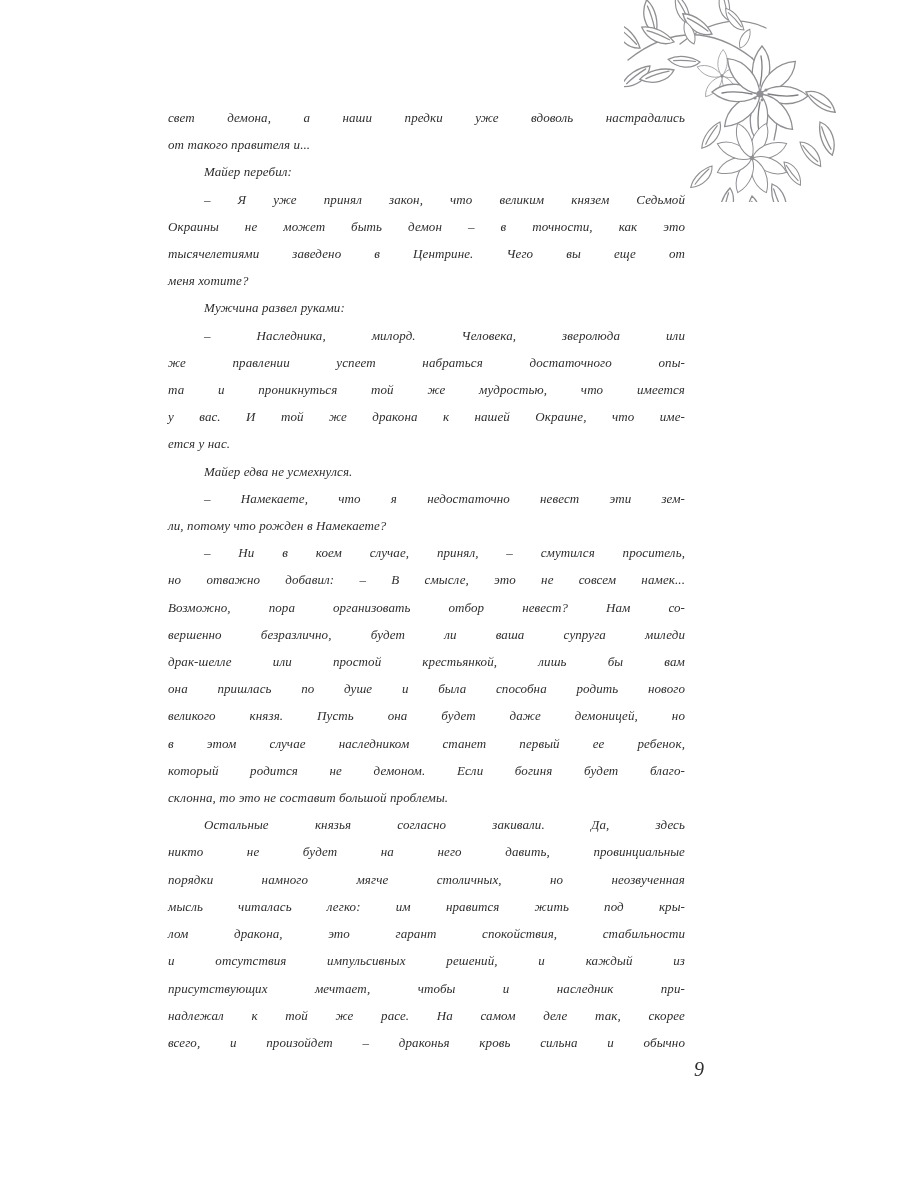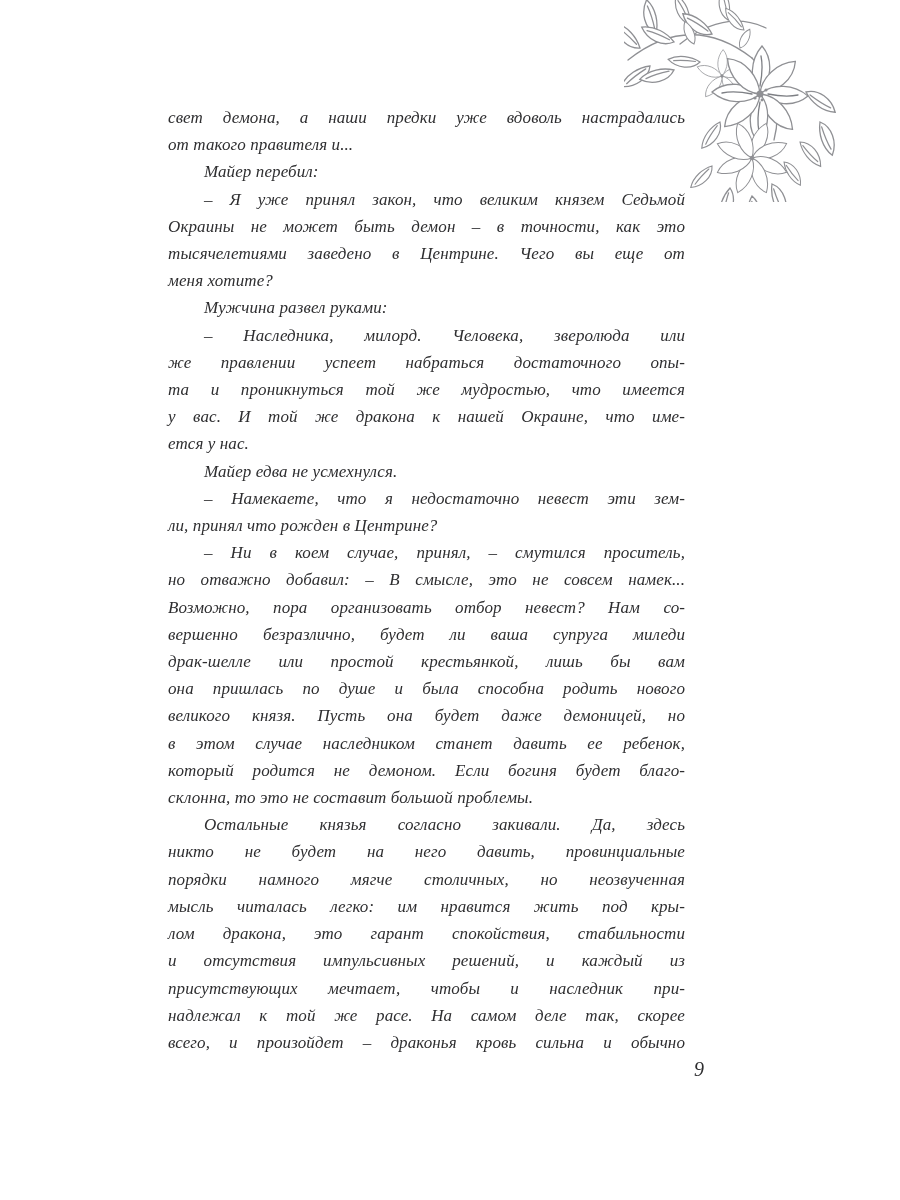--- a/index.html
+++ b/index.html
@@ -21,21 +21,21 @@
     right: 62px;
     width: 214px;
     height: 202px;
   }
   .text-column {
     position: absolute;
     left: 168px;
     top: 104px;
     width: 517px;
     font-style: italic;
-    font-size: 17px;
+    font-size: 13px;
     line-height: 27.2px;
     color: #2e2e30;
     letter-spacing: 0.1px;
   }
   .paragraph { margin: 0; }
   .line {
     text-align: justify;
     text-align-last: justify;
     min-height: 27.2px;
     white-space: nowrap;
@@ -229,31 +229,31 @@
         <div class="line">же правлении успеет набраться достаточного опы-</div>
         <div class="line">та и проникнуться той же мудростью, что имеется</div>
         <div class="line">у вас. И той же дракона к нашей Окраине, что име-</div>
         <div class="line ragged">ется у нас.</div>
       </div>
       <div class="paragraph">
         <div class="line indent ragged">Майер едва не усмехнулся.</div>
       </div>
       <div class="paragraph">
         <div class="line indent">– Намекаете, что я недостаточно невест эти зем-</div>
-        <div class="line ragged">ли, принял что рожден в Центрине?</div>
+        <div class="line ragged">ли, потому что рожден в Намекаете?</div>
       </div>
       <div class="paragraph">
         <div class="line indent">– Ни в коем случае, принял, – смутился проситель,</div>
         <div class="line">но отважно добавил: – В смысле, это не совсем намек...</div>
         <div class="line">Возможно, пора организовать отбор невест? Нам со-</div>
         <div class="line">вершенно безразлично, будет ли ваша супруга миледи</div>
         <div class="line">драк-шелле или простой крестьянкой, лишь бы вам</div>
         <div class="line">она пришлась по душе и была способна родить нового</div>
         <div class="line">великого князя. Пусть она будет даже демоницей, но</div>
-        <div class="line">в этом случае наследником станет давить ее ребенок,</div>
+        <div class="line">в этом случае наследником станет первый ее ребенок,</div>
         <div class="line">который родится не демоном. Если богиня будет благо-</div>
         <div class="line ragged">склонна, то это не составит большой проблемы.</div>
       </div>
       <div class="paragraph">
         <div class="line indent">Остальные князья согласно закивали. Да, здесь</div>
         <div class="line">никто не будет на него давить, провинциальные</div>
         <div class="line">порядки намного мягче столичных, но неозвученная</div>
         <div class="line">мысль читалась легко: им нравится жить под кры-</div>
         <div class="line">лом дракона, это гарант спокойствия, стабильности</div>
         <div class="line">и отсутствия импульсивных решений, и каждый из</div>

